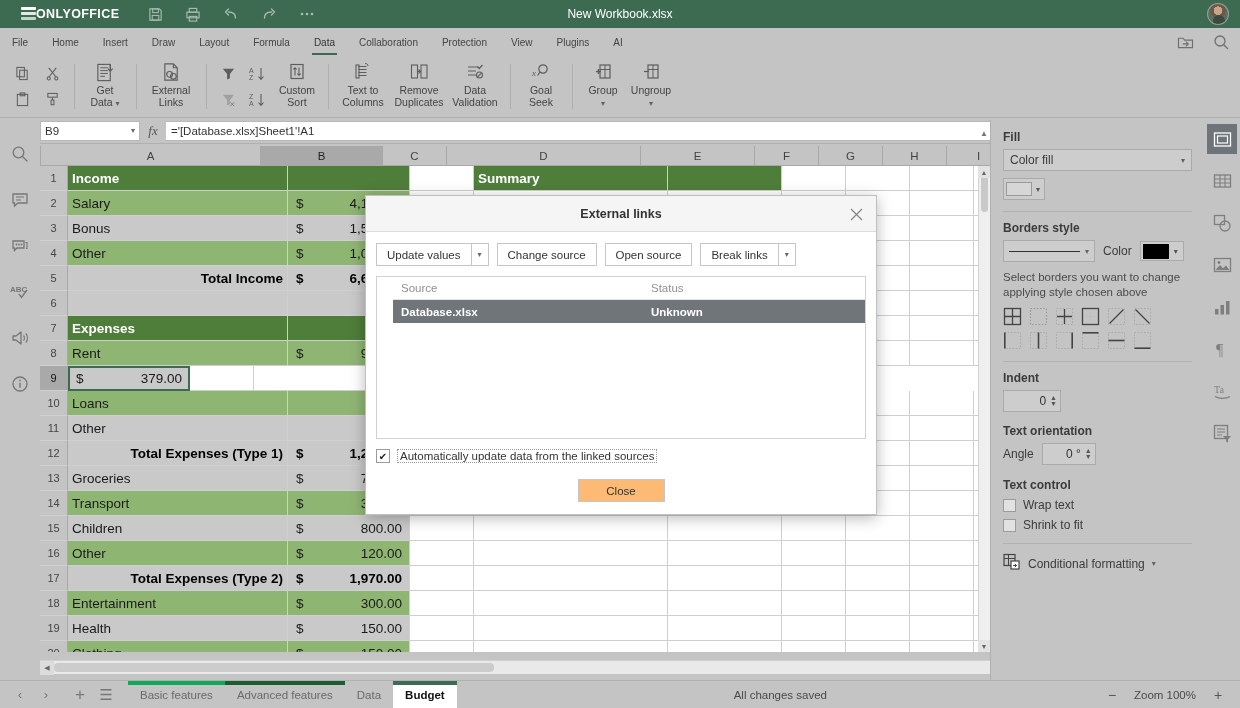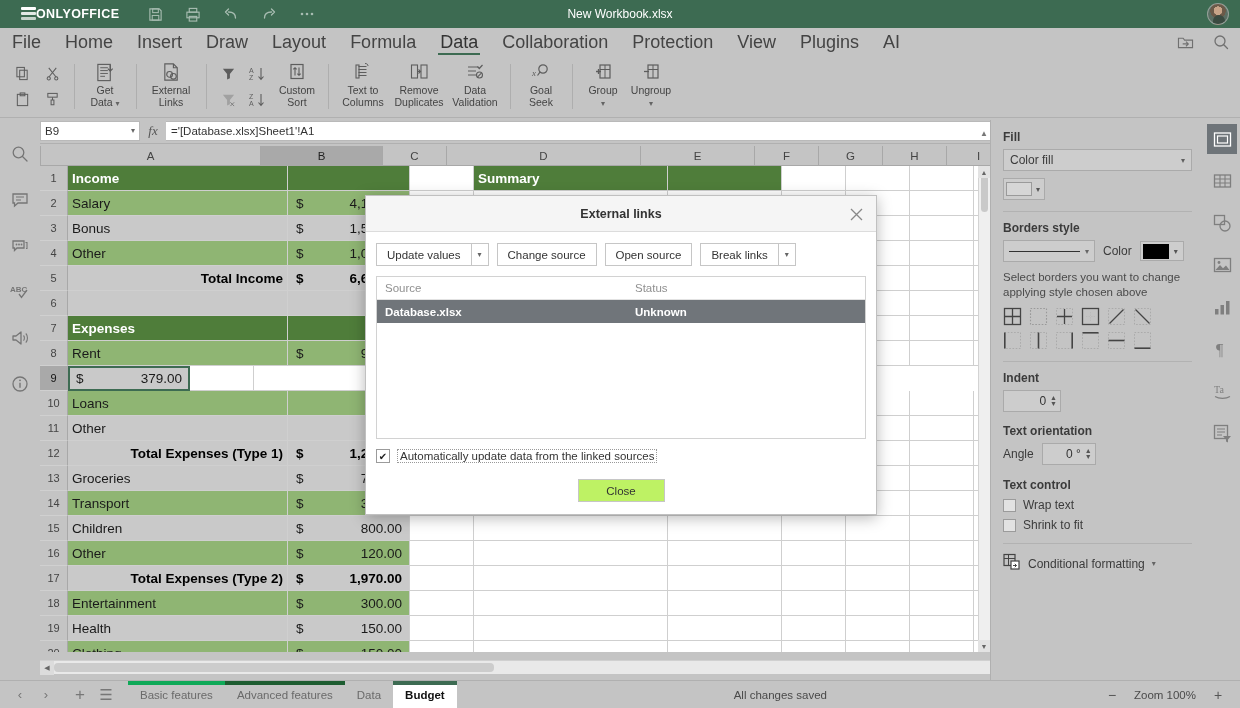--- a/index.html
+++ b/index.html
@@ -24,21 +24,21 @@
   .tb-btn{width:38px;height:28px;display:flex;align-items:center;justify-content:center;opacity:.55;}
   .tb-btn svg{display:block;}
   .doc-title{position:absolute;left:0;right:0;text-align:center;color:#fff;font-size:12px;pointer-events:none;}
   .avatar{position:absolute;right:11px;top:3px;width:22px;height:22px;border-radius:50%;
     background:radial-gradient(circle at 50% 34%, #c8a488 0 26%, #6b5a49 27% 46%, #5b6e63 47% 100%);
     border:1px solid rgba(255,255,255,.35);overflow:hidden;}
   .avatar::after{content:"";position:absolute;left:5px;top:11px;width:12px;height:12px;border-radius:50% 50% 0 0;background:#3a4a40;}
 
   
   .menubar{height:28px;background:#c4c4c4;display:flex;align-items:stretch;position:relative;}
-  .menu-item{padding:8px 12px;display:flex;align-items:center;font-size:18px;color:#444;position:relative;}
+  .menu-item{padding:8px 12px;display:flex;align-items:center;font-size:10px;color:#444;position:relative;}
   .menu-item.active{color:#333;}
   .menu-item.active::after{content:"";position:absolute;left:10px;right:10px;bottom:1px;height:2px;background:#3d6b52;}
   .menu-right{position:absolute;right:8px;top:0;height:28px;display:flex;align-items:center;gap:14px;}
   .menu-right .mi{width:22px;height:22px;display:flex;align-items:center;justify-content:center;opacity:.75;}
 
   
   .ribbon{height:62px;background:#c4c4c4;display:flex;align-items:stretch;border-bottom:1px solid #b0b0b0;}
   .rgroup{display:flex;align-items:stretch;padding:0 7px;position:relative;}
   .rgroup + .rgroup::before{content:"";position:absolute;left:0;top:8px;bottom:8px;width:1px;background:#aeaeae;}
   .rbtn{width:48px;display:flex;flex-direction:column;align-items:center;justify-content:flex-start;padding-top:5px;}
@@ -150,31 +150,31 @@
   .dlg-title{font-size:12.5px;font-weight:bold;color:#333;}
   .dlg-close{position:absolute;right:10px;top:8px;width:20px;height:20px;display:flex;align-items:center;justify-content:center;color:#888;}
   .dlg-body{flex:1;padding:11px 10px 0;display:flex;flex-direction:column;}
   .dlg-btns{display:flex;align-items:center;gap:8px;margin-bottom:10px;}
   .dbtn{height:23px;background:#fff;border:1px solid #c6c6c6;display:flex;align-items:center;padding:0 10px;
     font-size:11.5px;color:#333;}
   .dbtn-split{display:flex;}
   .dbtn-split .dbtn{border-right:none;}
   .dbtn-arrow{width:18px;height:23px;background:#fff;border:1px solid #c6c6c6;display:flex;align-items:center;
     justify-content:center;font-size:8px;color:#666;}
-  .listbox{flex:1;border:1px solid #d2d2d2;display:flex;flex-direction:column;}
+  .listbox{flex:1;border:1px solid #d2d2d2;display:flex;flex-direction:column;padding-left:16px;}
   .lb-head{height:23px;display:flex;align-items:center;border-bottom:1px solid #e2e2e2;font-size:11.5px;color:#909090;}
   .lb-c1{width:240px;padding-left:8px;} .lb-c2{flex:1;margin-left:18px;}
   .lb-row{height:23px;display:flex;align-items:center;font-size:11.5px;color:#fff;background:#70757a;font-weight:bold;}
   .dlg-foot{padding:10px 10px 12px;}
   .chkline{display:flex;align-items:center;gap:7px;}
   .chkbig{width:14px;height:14px;border:1px solid #9b9b9b;background:#fff;display:flex;align-items:center;
     justify-content:center;font-size:10px;color:#222;}
   .chklbl{font-size:11.5px;color:#333;border:1px dotted #999;padding:0 2px;}
   .closewrap{display:flex;justify-content:center;margin-top:16px;}
-  .closebtn{width:87px;height:23px;border:1px solid #c6c6c6;background:#bef264;display:flex;align-items:center;
+  .closebtn{width:87px;height:23px;border:1px solid #c6c6c6;background:#fdba74;display:flex;align-items:center;
     justify-content:center;font-size:11.5px;color:#333;}
 </style>
 </head>
 <body>
 
 <div class="app">
 
   <div class="titlebar">
     <div class="logo">
       <div class="logo-glyph">

